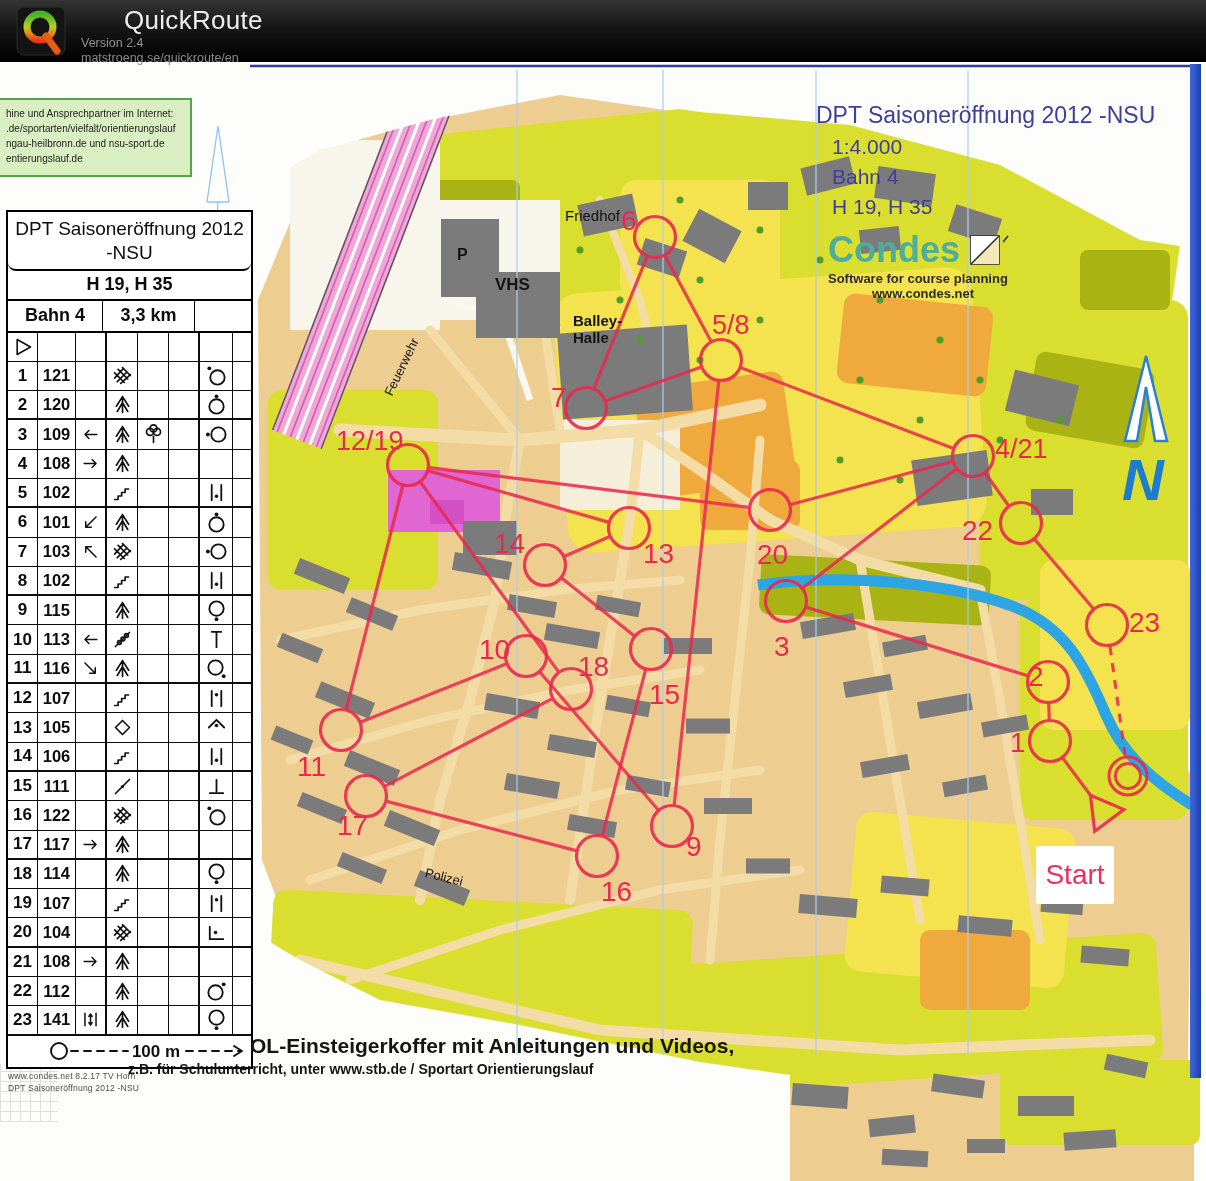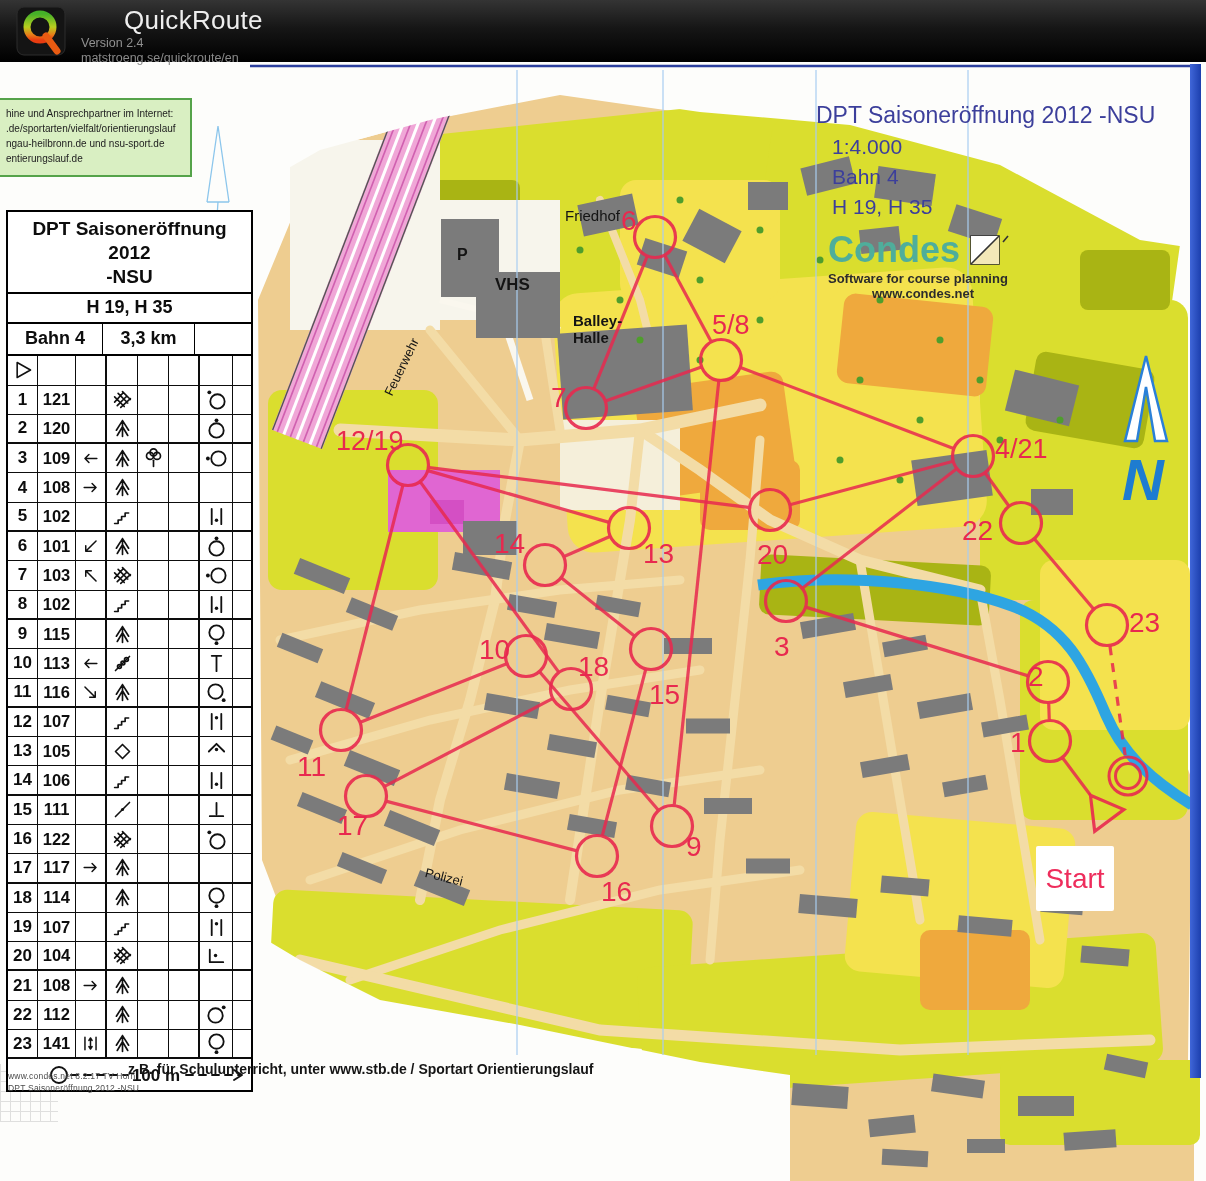--- a/index.html
+++ b/index.html
@@ -16,22 +16,22 @@
   #map-svg{position:absolute;left:0;top:62px;}
   .map-label{position:absolute;color:#141414;line-height:1.15;white-space:pre-line;
              transform-origin:left top;z-index:4;}
   
   .green-box{position:absolute;left:0;top:98px;width:180px;background:#d9efc2;
              border:2px solid #55a34a;border-left:none;padding:6px 4px 9px 6px;
              font-size:10px;line-height:1.5;color:#222;z-index:5;}
   
   .card{position:absolute;left:6px;top:210px;width:243px;background:#fff;
         border:2px solid #000;z-index:6;color:#0d0d0d;}
-  .card-title{font-weight:700;font-size:19px;text-align:center;line-height:1.25;
-              padding:5px 2px 4px;border-bottom:2px solid #000;}
+  .card-title{font-weight:400;font-size:19px;text-align:center;line-height:1.25;
+              padding:5px 2px 4px;border-bottom:2px solid #000;border-radius:8px;}
   .card-classes{font-weight:700;font-size:18px;text-align:center;padding:3px 0 4px;
                 border-bottom:2px solid #000;}
   .card-course{display:grid;grid-template-columns:95px 92px 1fr;border-bottom:2px solid #000;}
   .card-course div{font-weight:700;font-size:18px;text-align:center;padding:4px 0 5px;
                    border-right:1px solid #000;}
   .card-course div:last-child{border-right:none;}
   .cd-row{display:grid;grid-template-columns:30px 38px 31px 31px 31px 31px 33px 1fr;height:29.3px;}
   .cd-row.thickB .cd-cell{border-bottom-width:2px;}
   .cd-cell{display:flex;align-items:center;justify-content:center;
            border-right:1px solid #0d0d0d;border-bottom:1px solid #0d0d0d;
@@ -48,21 +48,21 @@
   .map-title{position:absolute;left:816px;top:102px;color:#3c3f9b;z-index:5;}
   .map-title .t1{font-size:23px;margin-bottom:6px;}
   .map-title .t2,.map-title .t3,.map-title .t4{font-size:21px;margin-bottom:6px;margin-left:16px;}
   
   .condes{position:absolute;left:828px;top:232px;width:218px;z-index:5;}
   .condes-row{display:flex;align-items:flex-start;gap:9px;}
   .condes-name{font-size:36px;font-weight:700;color:#4fae9b;line-height:1;}
   .condes-tag{font-size:13px;font-weight:700;color:#2c2c2c;margin-top:3px;}
   .condes-url{font-size:13px;font-weight:700;color:#2c2c2c;text-align:center;width:190px;}
   
-  .start-box{position:absolute;left:1036px;top:846px;width:78px;height:65px;background:#fff;
+  .start-box{position:absolute;left:1036px;top:846px;width:78px;height:58px;background:#fff;
              display:flex;align-items:center;justify-content:center;z-index:5;border-radius:2px;}
   .start-box span{font-size:28px;color:#ee2d5c;}
   .bt1{position:absolute;left:250px;top:1034px;font-size:21px;font-weight:700;color:#151515;z-index:6;}
   .bt2{position:absolute;left:128px;top:1061px;font-size:14px;font-weight:700;color:#151515;z-index:6;}
   .grid-corner{position:absolute;left:0;top:1064px;width:58px;height:58px;opacity:.45;z-index:3;
       background:repeating-linear-gradient(0deg,#bbb 0 1px,transparent 1px 10px),
                  repeating-linear-gradient(90deg,#bbb 0 1px,transparent 1px 10px);}
 </style>
 </head>
 <body>
@@ -901,15 +901,16 @@
   </div>
   <div class="cd-footer">
     <div>www.condes.net 8.2.17 TV Horn</div>
     <div>DPT Saisoneröffnung 2012 -NSU</div>
   </div>
 
   <div class="start-box">
     <span>Start</span>
   </div>
 
+  <div class="bt1">OL-Einsteigerkoffer mit Anleitungen und Videos,</div>
   <div class="bt2">z.B. für Schulunterricht, unter www.stb.de / Sportart Orientierungslauf</div>
   <div class="grid-corner"></div>
 </div>
 
 </body></html>

